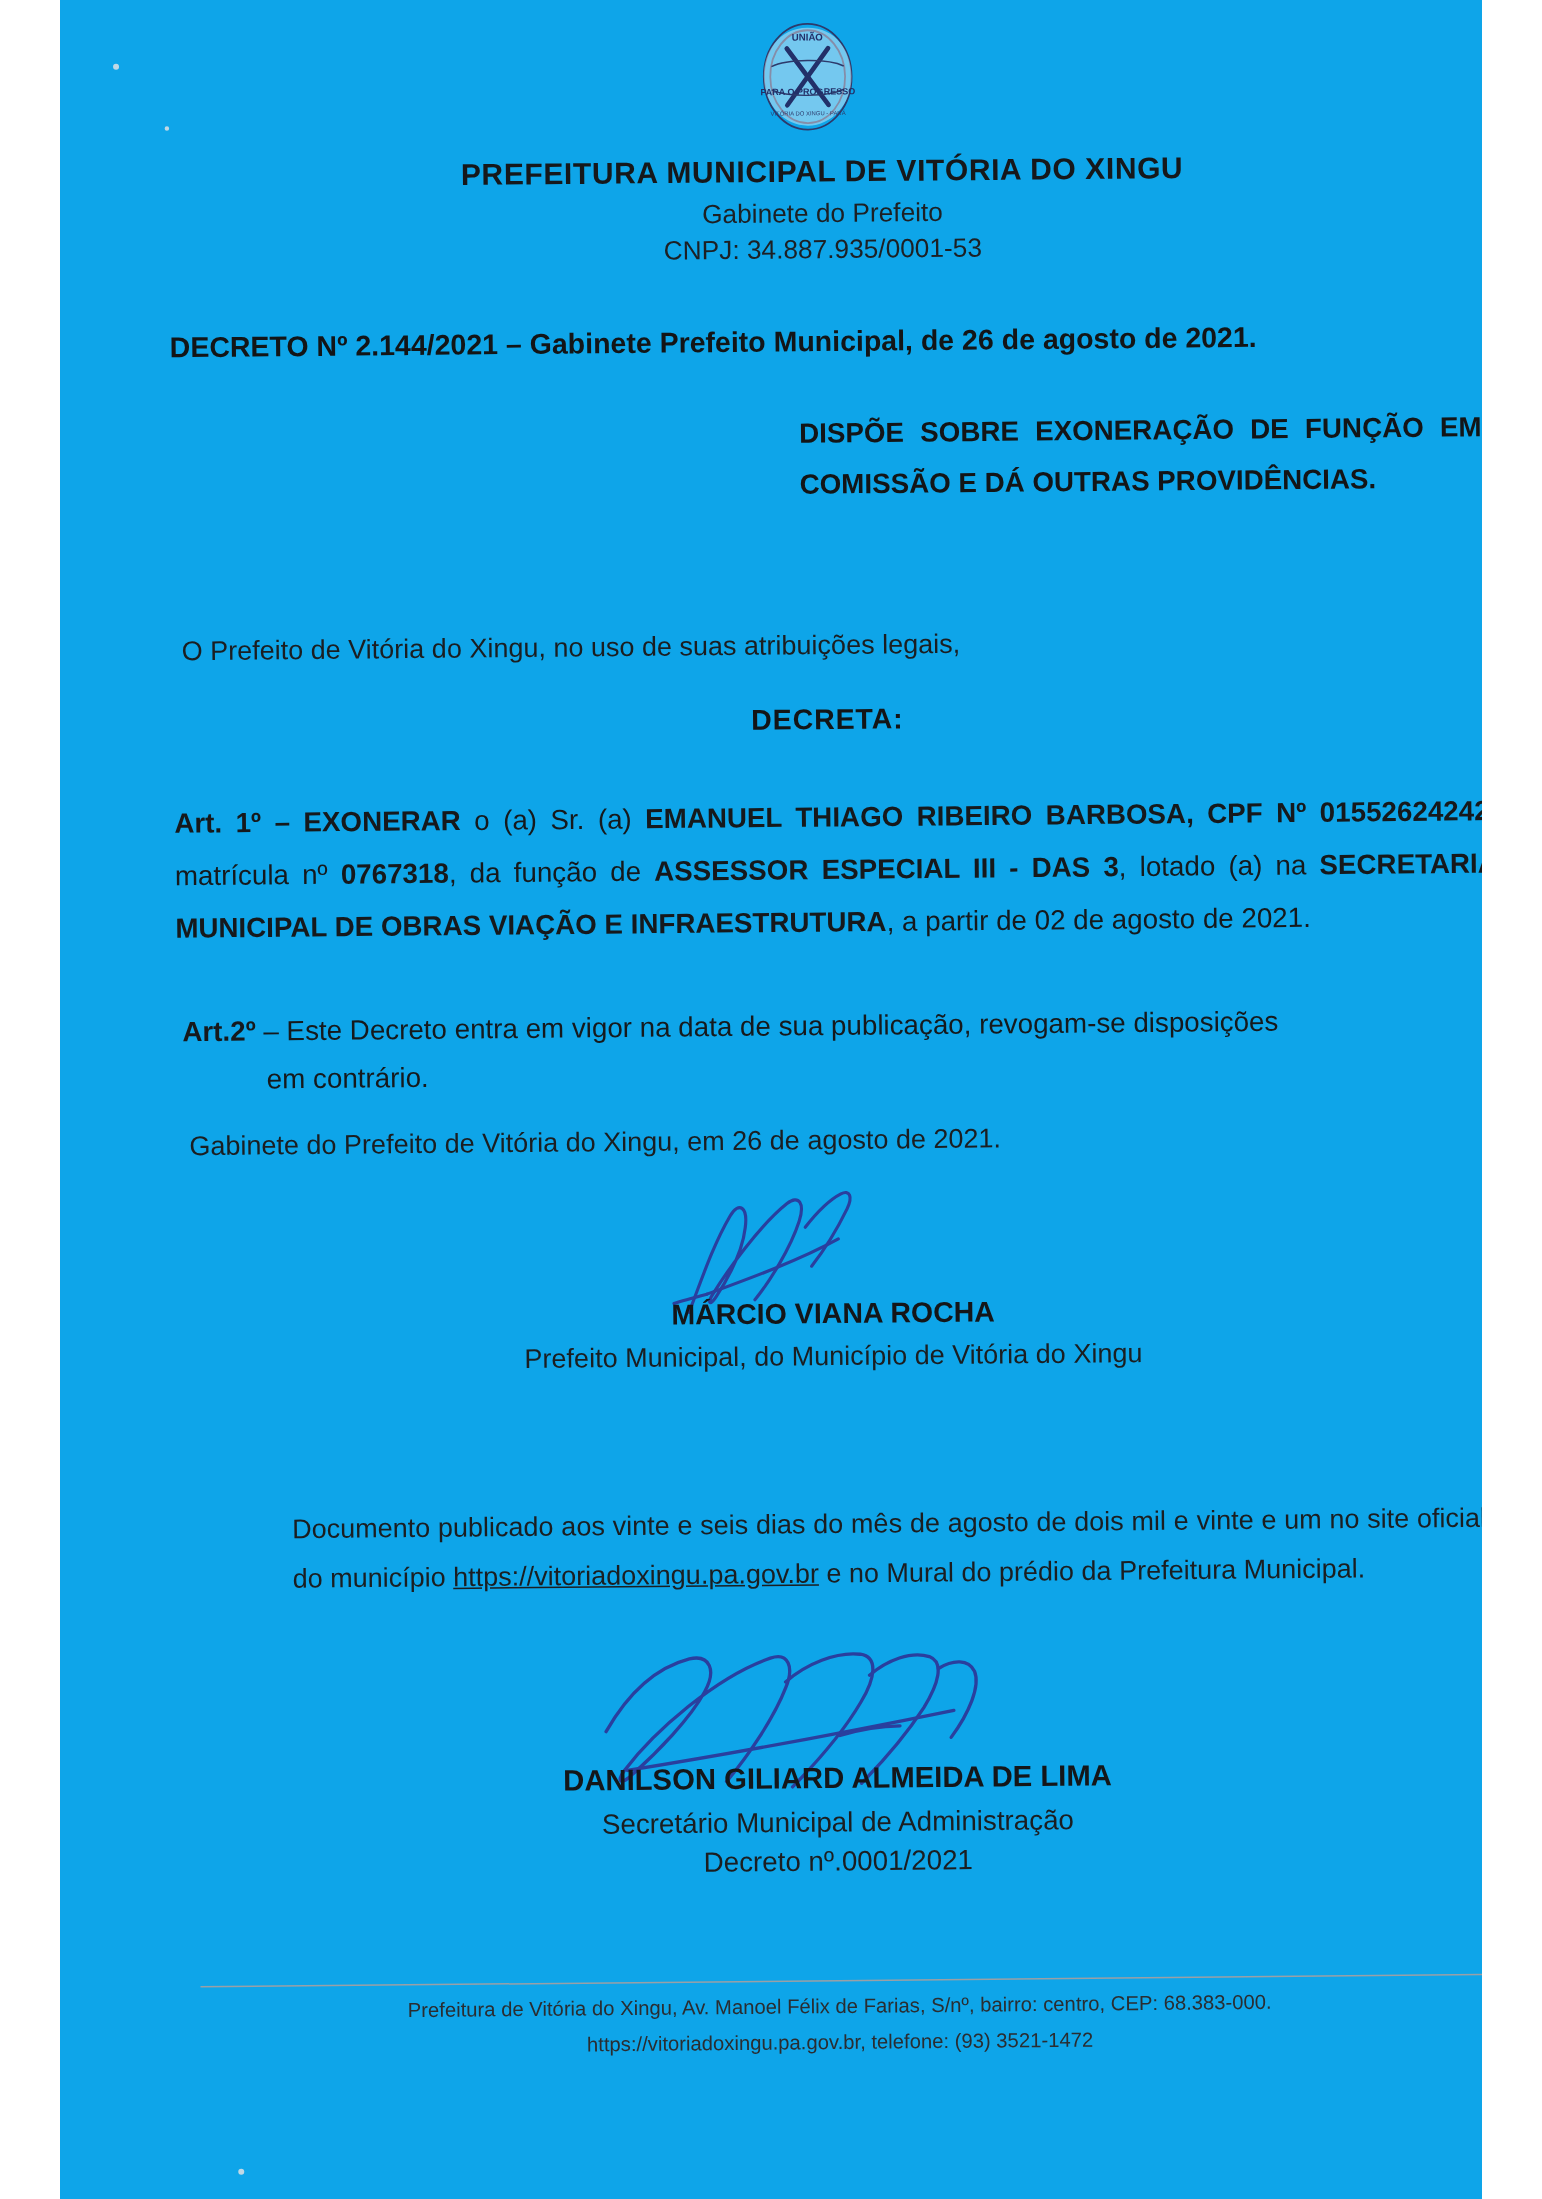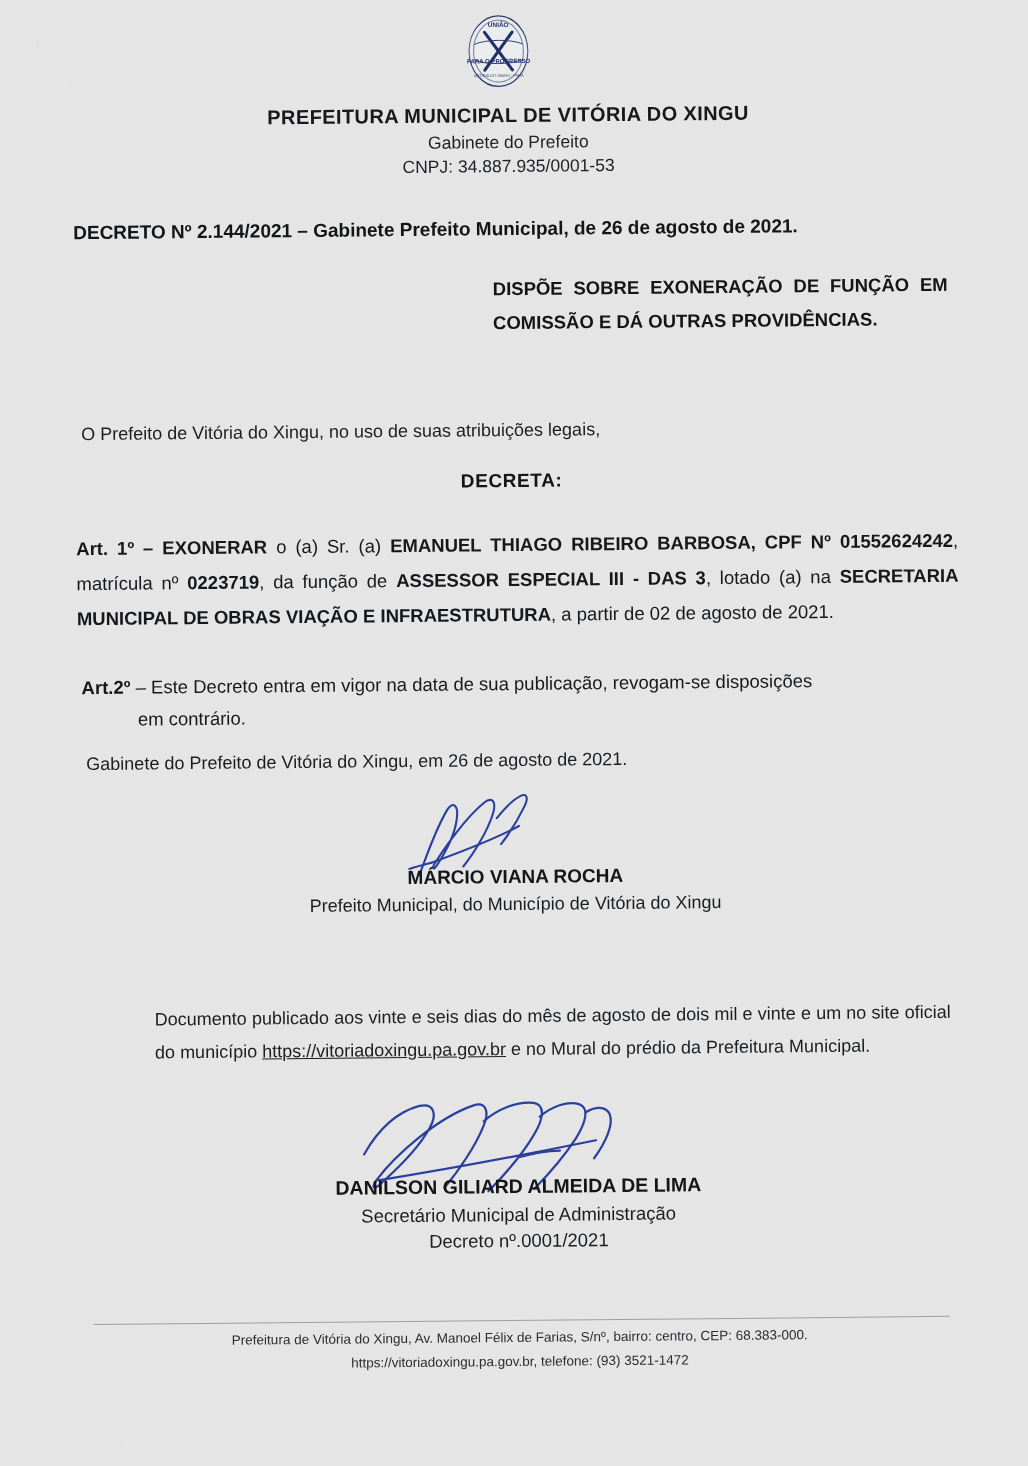--- a/index.html
+++ b/index.html
@@ -7,24 +7,24 @@
     margin: 0;
     padding: 0;
     background: #ffffff;
   }
   body {
     font-family: "Liberation Sans", sans-serif;
     color: #1c1c1c;
   }
   .page {
     position: relative;
-    width: 1028px;
+    width: 948px;
     height: 1466px;
     margin: 0 auto;
-    background: #e5e5e5;
+    background: #0ea5e9;
     overflow: hidden;
   }
   
   .doc {
     position: absolute;
     left: 0;
     top: 0;
     width: 1028px;
     height: 1466px;
     transform: rotate(-0.55deg);
@@ -267,21 +267,21 @@
 
     <div class="decree-line">DECRETO Nº 2.144/2021 – Gabinete Prefeito Municipal, de 26 de agosto de 2021.</div>
 
     <div class="summary">DISPÕE SOBRE EXONERAÇÃO DE FUNÇÃO EM COMISSÃO E DÁ OUTRAS PROVIDÊNCIAS.</div>
 
     <div class="preamble">O Prefeito de Vitória do Xingu, no uso de suas atribuições legais,</div>
 
     <div class="decreta">DECRETA:</div>
 
     <div class="art1">
-      <b>Art. 1º – EXONERAR</b><span> o (a) Sr. (a) </span><b>EMANUEL THIAGO RIBEIRO BARBOSA</b><b>, CPF Nº </b><b>01552624242</b><span>, matrícula nº </span><b>0223719</b><span>, da função de </span><b>ASSESSOR ESPECIAL III - DAS 3</b><span>, lotado (a) na </span><b>SECRETARIA MUNICIPAL DE OBRAS VIAÇÃO E INFRAESTRUTURA</b><span>, a partir de 02 de agosto de 2021.</span>
+      <b>Art. 1º – EXONERAR</b><span> o (a) Sr. (a) </span><b>EMANUEL THIAGO RIBEIRO BARBOSA</b><b>, CPF Nº </b><b>01552624242</b><span>, matrícula nº </span><b>0767318</b><span>, da função de </span><b>ASSESSOR ESPECIAL III - DAS 3</b><span>, lotado (a) na </span><b>SECRETARIA MUNICIPAL DE OBRAS VIAÇÃO E INFRAESTRUTURA</b><span>, a partir de 02 de agosto de 2021.</span>
     </div>
 
     <div class="art2">
       <b>Art.2º</b><span> – Este Decreto entra em vigor na data de sua publicação, revogam-se disposições</span>
       <span class="cont">em contrário.</span>
     </div>
 
     <div class="place-date">Gabinete do Prefeito de Vitória do Xingu, em 26 de agosto de 2021.</div>
 
     <div class="sig1-svg">

